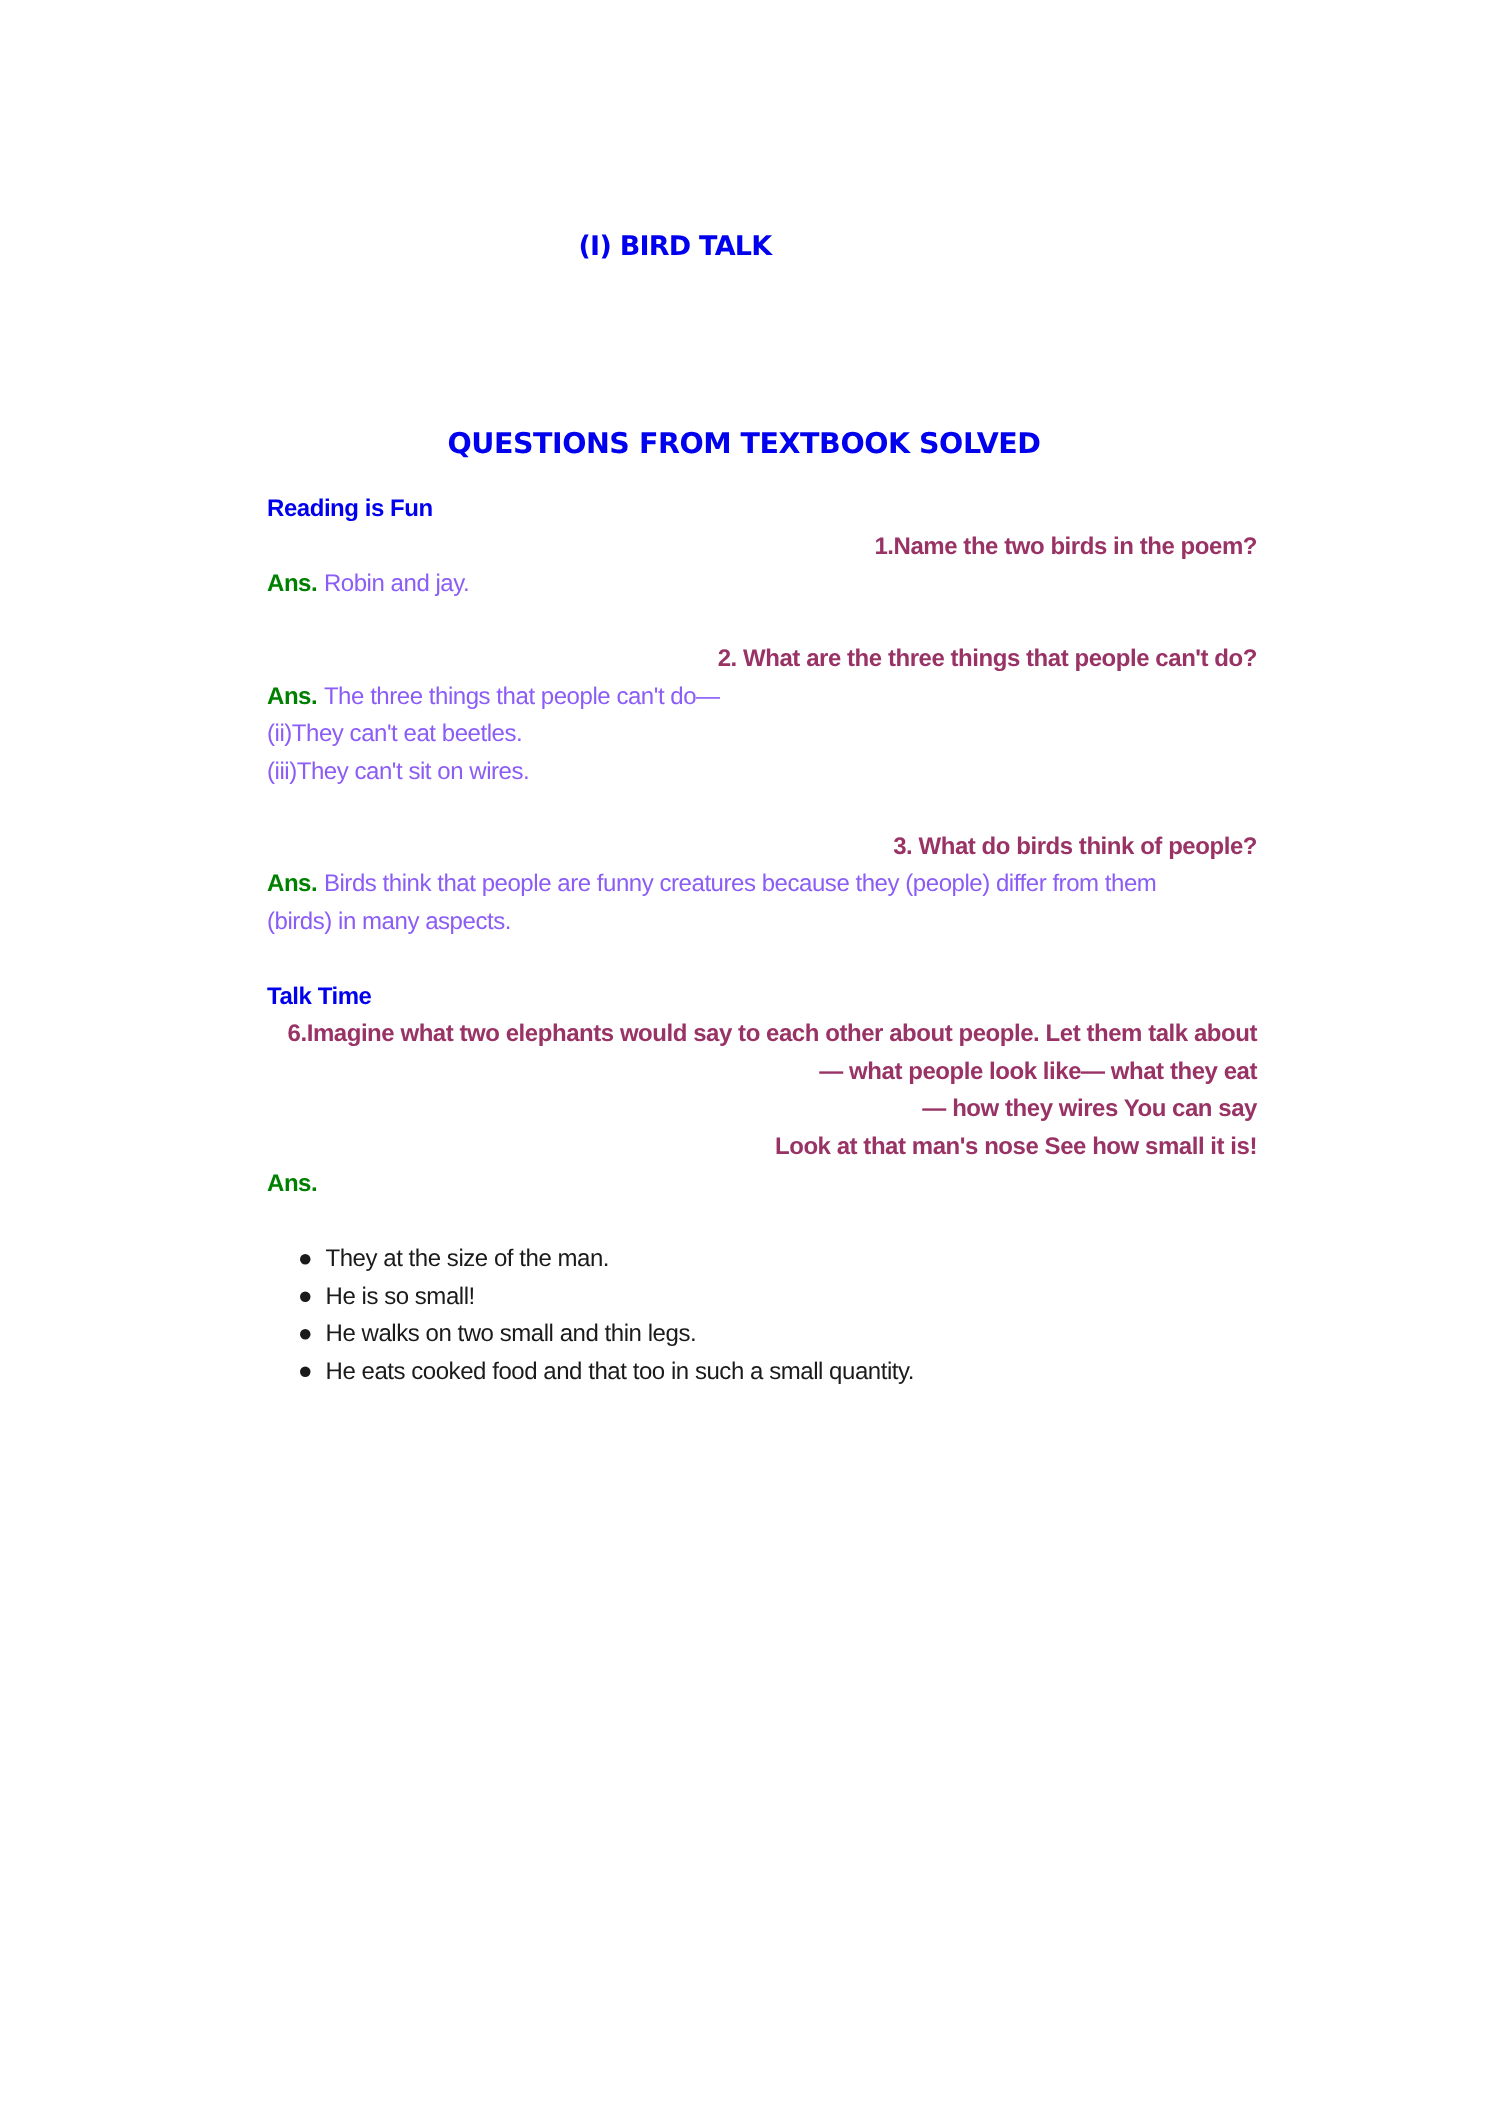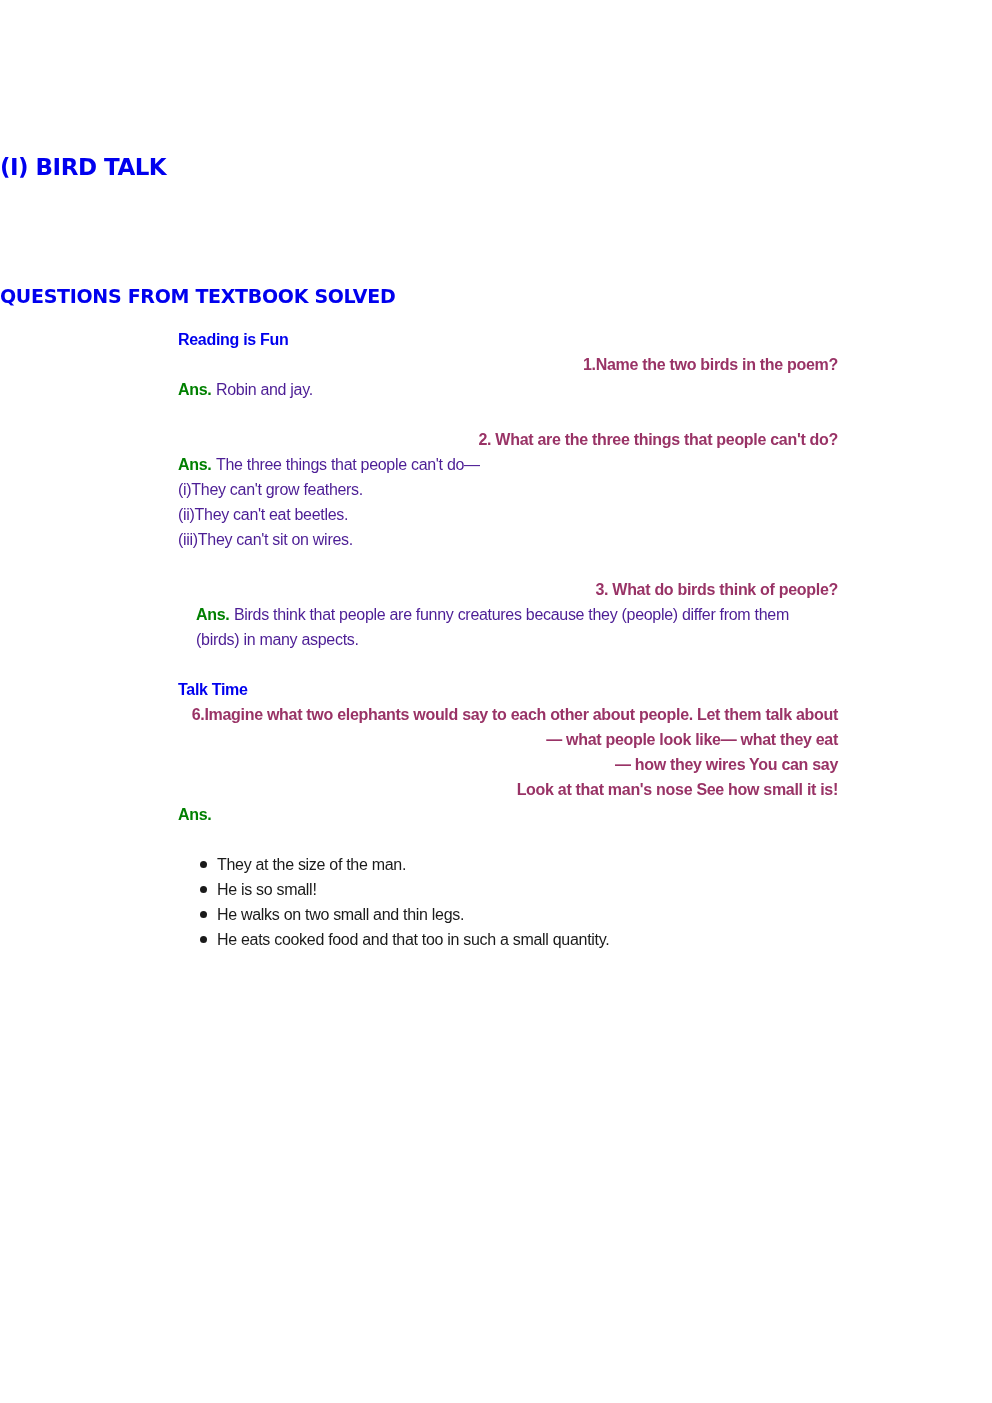--- a/index.html
+++ b/index.html
@@ -13,32 +13,33 @@
       position: relative;
       font-family: "Liberation Sans", sans-serif;
       color: #1a1a1a;
       overflow: hidden;
     }
     .title {
       position: absolute;
       left: 0;
       width: 900px;
       top: 154px;
-      text-align: left;
+      text-align: center;
       font-family: "DejaVu Sans", sans-serif;
       font-weight: bold;
-      font-size: 23px;
+      font-size: 18px;
       color: #0000ee;
       letter-spacing: -0.5px;
     }
     .subtitle {
       position: absolute;
       left: 0;
       width: 992px;
       top: 285px;
+      text-align: center;
       font-family: "DejaVu Sans", sans-serif;
       font-weight: bold;
       font-size: 19px;
       color: #0000ee;
       letter-spacing: -0.3px;
     }
     .content {
       position: absolute;
       left: 178px;
       top: 327px;
@@ -61,21 +62,21 @@
       font-weight: bold;
       letter-spacing: -0.3px;
       text-align: right;
     }
     .ans-label {
       color: #008000;
       font-weight: bold;
       letter-spacing: -0.3px;
     }
     .ans-text {
-      color: #4c1d95;
+      color: #8b5cf6;
       letter-spacing: -0.3px;
     }
     .wrap { white-space: normal; }
     ul.bullets {
       list-style: none;
       margin: 25px 0 0 0;
       padding: 0 0 0 22px;
     }
     ul.bullets li {
       position: relative;
@@ -110,28 +111,27 @@
     <span class="ans-text">Robin and jay.</span>
   </p>
 
   <div class="blank"></div>
 
   <p class="line q">2. What are the three things that people can't do?</p>
   <p class="line">
     <span class="ans-label">Ans.</span>
     <span class="ans-text">The three things that people can't do—</span>
   </p>
-  <p class="line ans-text">(i)They can't grow feathers.</p>
   <p class="line ans-text">(ii)They can't eat beetles.</p>
   <p class="line ans-text">(iii)They can't sit on wires.</p>
 
   <div class="blank"></div>
 
   <p class="line q">3. What do birds think of people?</p>
-  <p class="line wrap" style="width:640px;margin-left:18px;">
+  <p class="line wrap" style="width:640px;">
     <span class="ans-label">Ans.</span>
     <span class="ans-text">Birds think that people are funny creatures because they (people) differ from them (birds) in many aspects.</span>
   </p>
 
   <div class="blank"></div>
 
   <p class="line section">Talk Time</p>
 
   <p class="line q">6.Imagine what two elephants would say to each other about people. Let them talk about</p>
   <p class="line q">— what people look like— what they eat</p>

